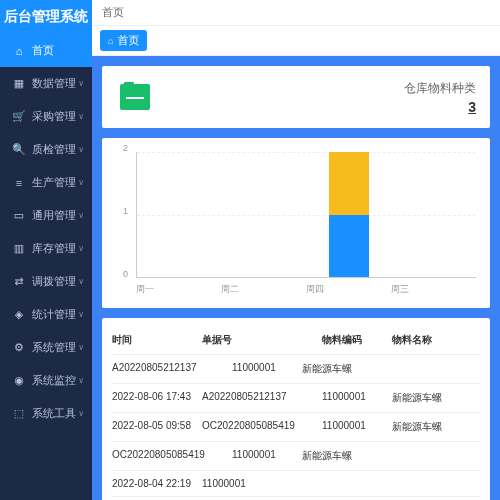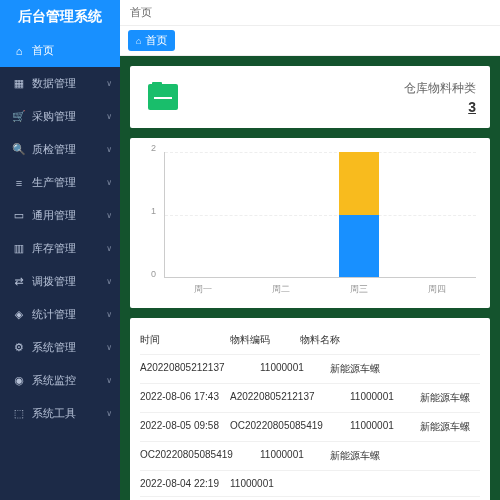--- a/index.html
+++ b/index.html
@@ -1,51 +1,51 @@
 <!DOCTYPE html>
 <html><head>
 <meta charset="utf-8">
 <style>
 * { margin: 0; padding: 0; box-sizing: border-box; }
 body { font-family: "Microsoft YaHei", "PingFang SC", sans-serif; font-size: 12px; background: #f5f5f5; color: #333; width: 500px; height: 500px; overflow: hidden; }
 .app { display: flex; height: 100%; }
-.sidebar { width: 120px; background: #1c2a47; color: #b5c0d6; display: flex; flex-direction: column; flex-shrink: 0; }
+.sidebar { width: 92px; background: #1c2a47; color: #b5c0d6; display: flex; flex-direction: column; flex-shrink: 0; }
 .logo { background: #1890ff; color: #fff; font-weight: bold; text-align: center; padding: 8px 0; font-size: 14px; }
 .menu { flex: 1; overflow-y: auto; }
 .menu-item { display: flex; align-items: center; padding: 9px 8px 9px 12px; cursor: pointer; font-size: 11px; position: relative; }
 .menu-item.active { background: #1890ff; color: #fff; }
 .menu-item .mi-icon { width: 14px; height: 14px; margin-right: 6px; display: flex; align-items: center; justify-content: center; font-size: 11px; }
 .menu-item .mi-label { flex: 1; }
 .menu-item .mi-chevron { font-size: 8px; opacity: 0.6; }
 .main { flex: 1; display: flex; flex-direction: column; overflow: hidden; }
 .topbar { background: #fff; height: 26px; display: flex; align-items: center; padding: 0 10px; border-bottom: 1px solid #eee; font-size: 11px; color: #666; }
 .tabbar { background: #fff; padding: 4px 8px; border-bottom: 1px solid #eee; }
 .tab { display: inline-flex; align-items: center; background: #1890ff; color: #fff; border-radius: 3px; padding: 3px 8px; font-size: 11px; }
 .tab .tab-icon { margin-right: 4px; font-size: 9px; }
-.content { flex: 1; padding: 10px; overflow: auto; background: #14532d; }
+.content { flex: 1; padding: 10px; overflow: auto; background: #3b82f6; }
 .cards { display: flex; gap: 10px; margin-bottom: 10px; }
 .card { background: #fff; flex: 1; padding: 12px 14px; display: flex; align-items: center; gap: 12px; border-radius: 2px; }
 .card-icon { width: 38px; height: 38px; display: flex; align-items: center; justify-content: center; }
 .card-text { flex: 1; text-align: right; }
 .card-title { font-size: 12px; color: #666; margin-bottom: 2px; }
 .card-value { font-size: 14px; font-weight: bold; text-decoration: underline; color: #333; }
 .chart-panel { background: #fff; padding: 10px; margin-bottom: 10px; border-radius: 2px; }
 .chart { position: relative; height: 150px; }
 .chart-y { position: absolute; left: 0; top: 0; bottom: 20px; width: 20px; }
 .ytick { position: absolute; right: 4px; font-size: 9px; color: #999; transform: translateY(-50%); }
 .chart-plot { position: absolute; left: 24px; right: 4px; top: 4px; bottom: 20px; border-left: 1px solid #ccc; border-bottom: 1px solid #ccc; }
 .gridline { position: absolute; left: 0; right: 0; border-top: 1px dashed #eee; }
 .bars { position: absolute; left: 0; right: 0; bottom: 0; top: 0; display: flex; }
 .barcol { flex: 1; display: flex; flex-direction: column-reverse; align-items: center; }
 .barseg { width: 40px; }
 .chart-x { position: absolute; left: 24px; right: 4px; bottom: 0; height: 18px; display: flex; }
-.xtick { flex: 1; text-align: center; font-size: 9px; color: #999; padding-top: 3px; }
+.xtick { flex: 1; text-align: left; font-size: 9px; color: #999; padding-top: 3px; }
 .table-panel { background: #fff; padding: 8px 10px; border-radius: 2px; }
 .trow { display: flex; padding: 7px 0; border-bottom: 1px solid #f0f0f0; font-size: 10px; }
-.trow.head { font-weight: normal; color: #333; }
+.trow.head { font-weight: bold; color: #333; }
 .tc-time { width: 90px; }
 .tc-doc { width: 120px; }
 .tc-code { width: 70px; }
 .tc-name { flex: 1; }
 </style>
 </head>
 <body>
 
 <div class="app">
   <div class="sidebar">
@@ -154,28 +154,29 @@
                 <div class="barcol">
                   <div class="barseg" style="height:50%;background:#1890ff"></div>
                   <div class="barseg" style="height:50%;background:#f8bb1e"></div>
                 </div>
                 <div class="barcol"></div>
               </div>
             </div>
             <div class="chart-x">
               <div class="xtick">周一</div>
               <div class="xtick">周二</div>
+              <div class="xtick">周四</div>
               <div class="xtick">周三</div>
-              <div class="xtick">周四</div>
             </div>
           </div>
       </div>
       <div class="table-panel">
         <div class="trow head">
           <div class="tc-time">时间</div>
+          <div class="tc-doc">单据号</div>
           <div class="tc-code">物料编码</div>
           <div class="tc-name">物料名称</div>
         </div>
         <div id="tbody">
             <div class="trow">
     <div class="tc-doc">A20220805212137</div>
     <div class="tc-code">11000001</div>
     <div class="tc-name">新能源车螺</div>
             </div>
             <div class="trow">

